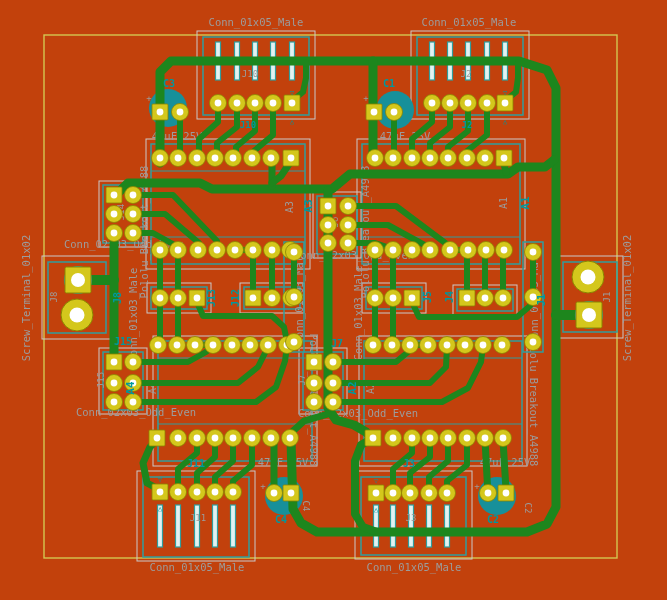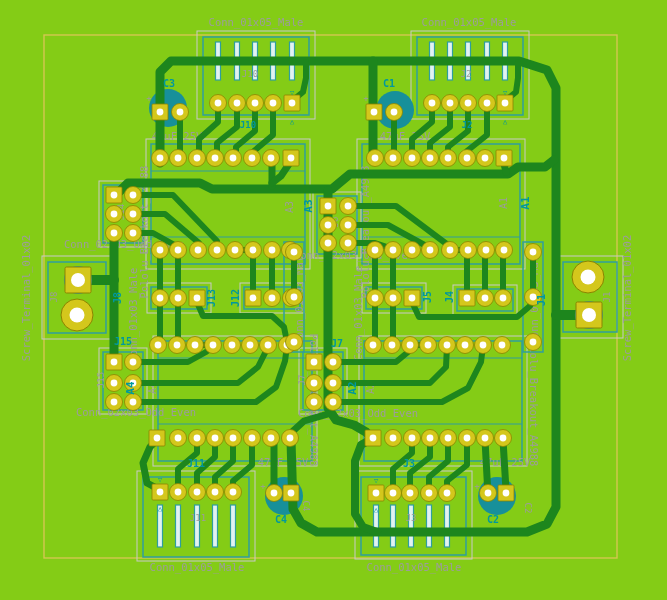--- a/index.html
+++ b/index.html
@@ -1,16 +1,16 @@
 <!DOCTYPE html>
 <html><head>
 <meta charset="utf-8">
 <style>
   html,body{margin:0;padding:0;background:#ffffff;}
-  #stage{position:relative;width:667px;height:600px;background:#84cc16;overflow:hidden;}
+  #stage{position:relative;width:667px;height:600px;background:#c2410c;overflow:hidden;}
   svg text{font-family:"DejaVu Sans Mono","Liberation Mono",monospace;}
 </style>
 </head>
 <body>
 
 <div id="stage">
   <svg id="board" width="667" height="600" viewBox="0 0 667 600">
       <rect x="44" y="35" width="573" height="523" fill="none" stroke="#d3c751" stroke-width="1.4"></rect>
       <rect x="197" y="31" width="118" height="88" fill="none" stroke="#c9c9c9" stroke-width="1"></rect>
       <rect x="203" y="37" width="106" height="78" fill="none" stroke="#2f9e9e" stroke-width="1.5"></rect>

